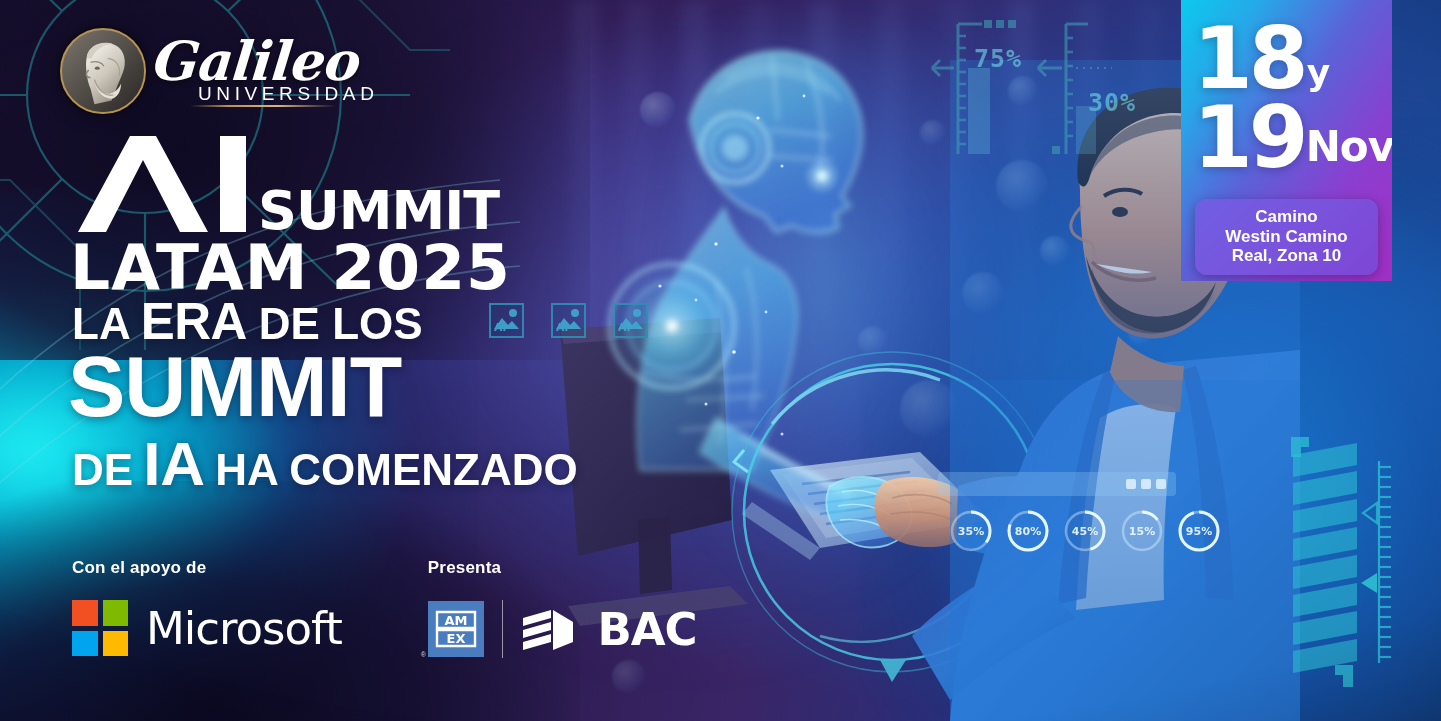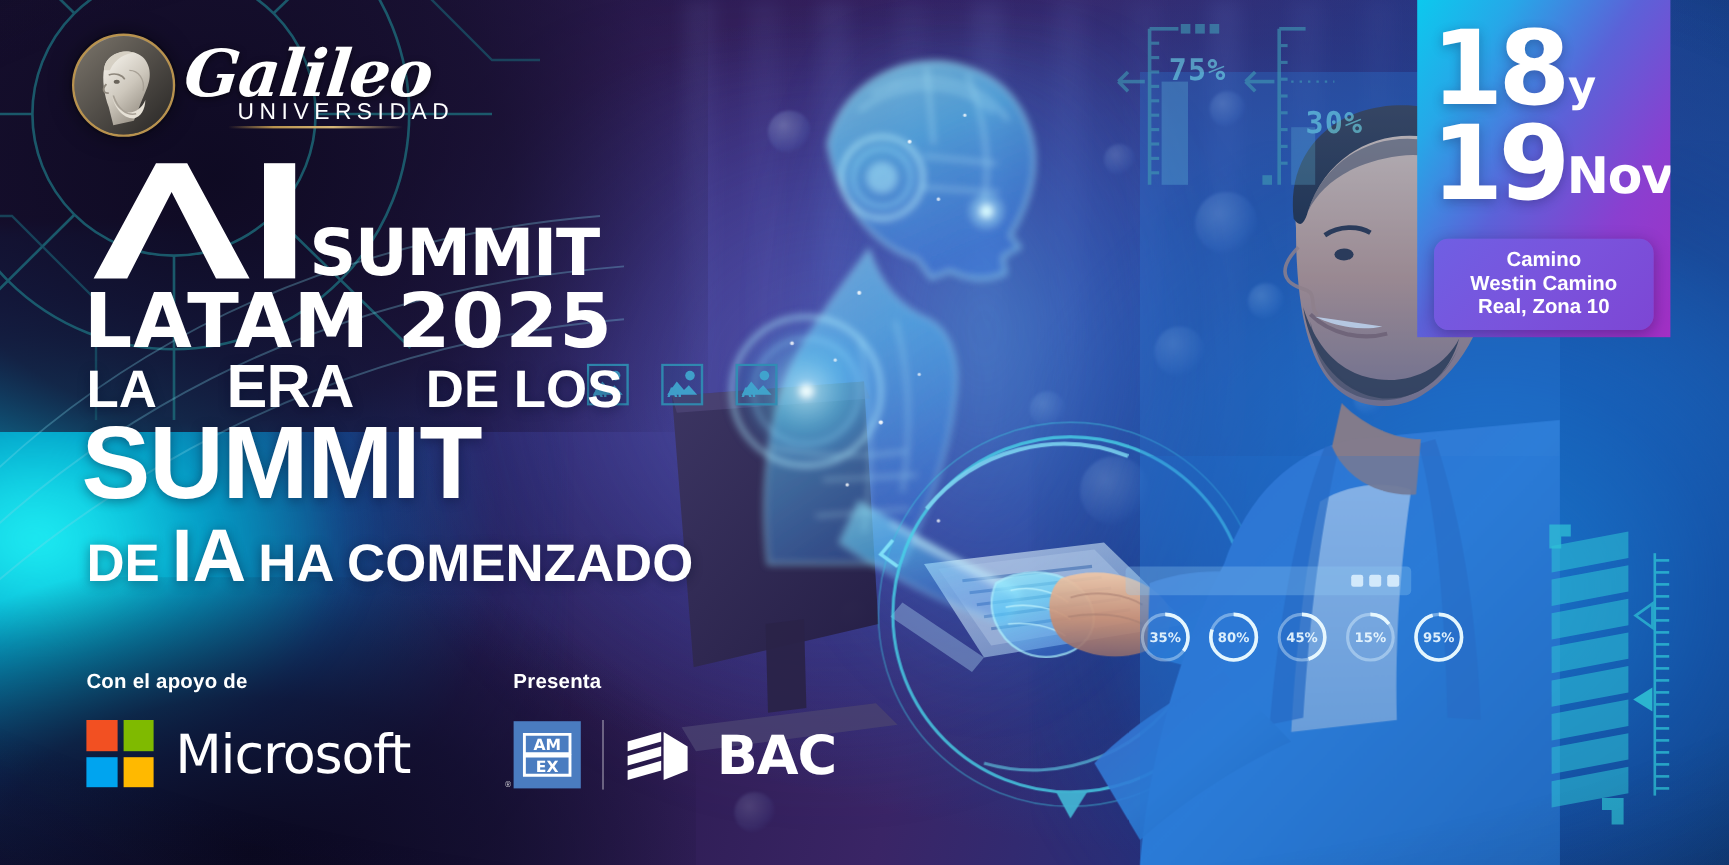--- a/index.html
+++ b/index.html
@@ -109,21 +109,21 @@
     font-family:"DejaVu Sans", sans-serif; font-weight:700;
     font-size:63px; line-height:1; color:#fff; letter-spacing:1px;
     margin-top:2px;
   }
 
   
   .headline{ position:absolute; left:72px; top:296px; z-index:22;
     text-shadow:0 2px 10px rgba(6,10,40,.45); }
   .hl-line{ display:flex; align-items:baseline; color:#fff;
     font-weight:700; font-family:"Liberation Sans", sans-serif; }
-  .hl1{ font-size:44px; line-height:1.0;gap:48px; }
+  .hl1{ font-size:44px; line-height:1.0; }
   .hl1 .big{ font-size:51px; margin:0 12px 0 10px; letter-spacing:-.5px; }
   .hl2{ font-size:86px; line-height:1.02; letter-spacing:-1px; margin:-4px 0 -2px -4px; }
   .hl3{ font-size:44px; line-height:1.05; margin-top:2px; }
   .hl3 .big{ font-size:62px; margin:0 10px 0 10px; }
 
   
   .sponsors{ position:absolute; left:72px; top:558px; z-index:22; display:flex; gap:86px; }
   .sp-col{}
   .sp-label{ color:#fff; font-size:17px; font-weight:700; margin-bottom:22px; letter-spacing:.2px; }
   .sp-row{ display:flex; align-items:center; gap:18px; }

